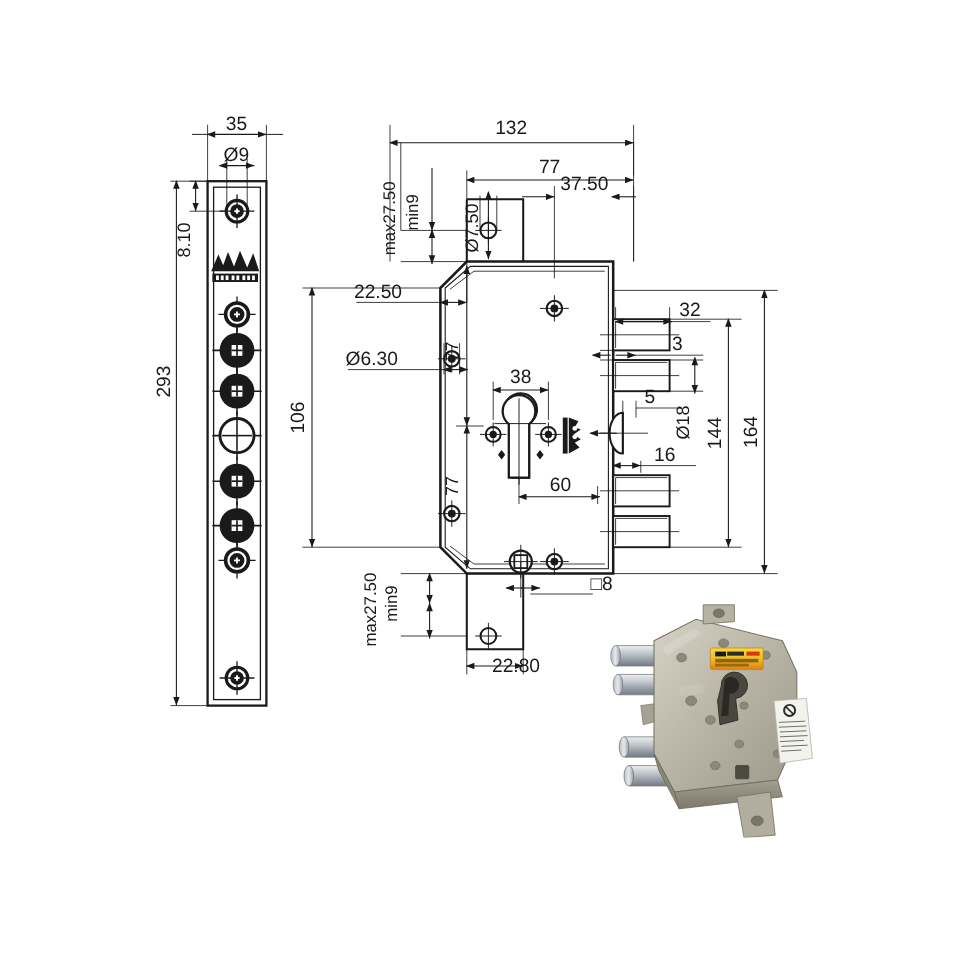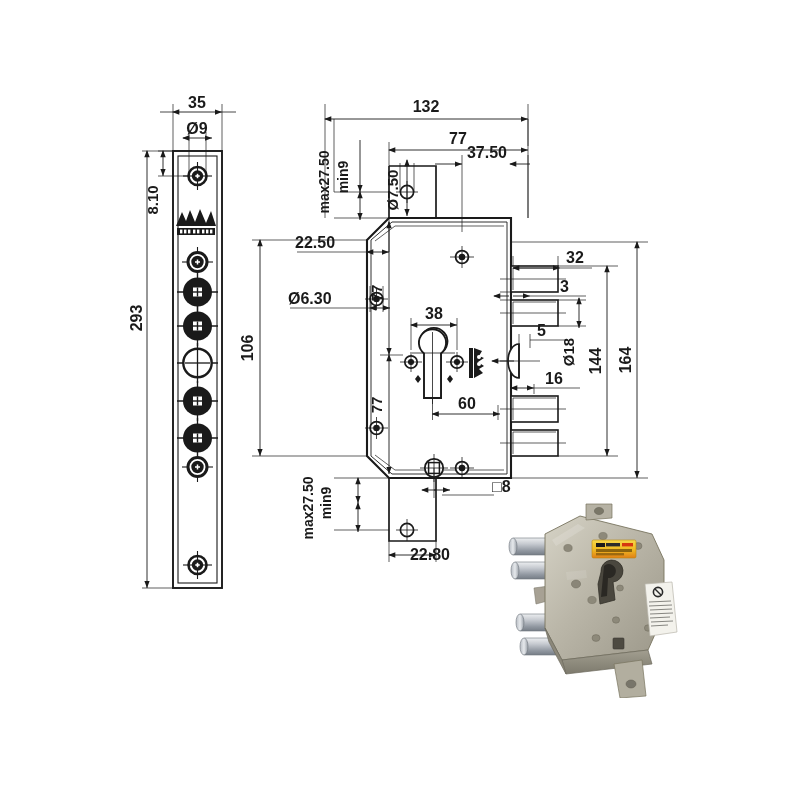--- a/index.html
+++ b/index.html
@@ -1,17 +1,17 @@
 <!DOCTYPE html>
 <html><head>
 <meta charset="utf-8">
 <style>
   html,body{margin:0;padding:0;background:#ffffff;}
   body{width:800px;height:800px;font-family:"Liberation Sans",sans-serif;overflow:hidden;}
-  #stage{position:relative;width:800px;height:672px;background:#fff;font-weight:bold;}
+  #stage{position:relative;width:800px;height:672px;background:#fff;}
   svg{display:block;}
   .nosel{user-select:none;}
 </style>
 </head>
 <body>
 
 <div id="stage" class="nosel">
 
 <svg width="800" height="800" viewBox="0 0 800 800" xmlns="http://www.w3.org/2000/svg">
 

